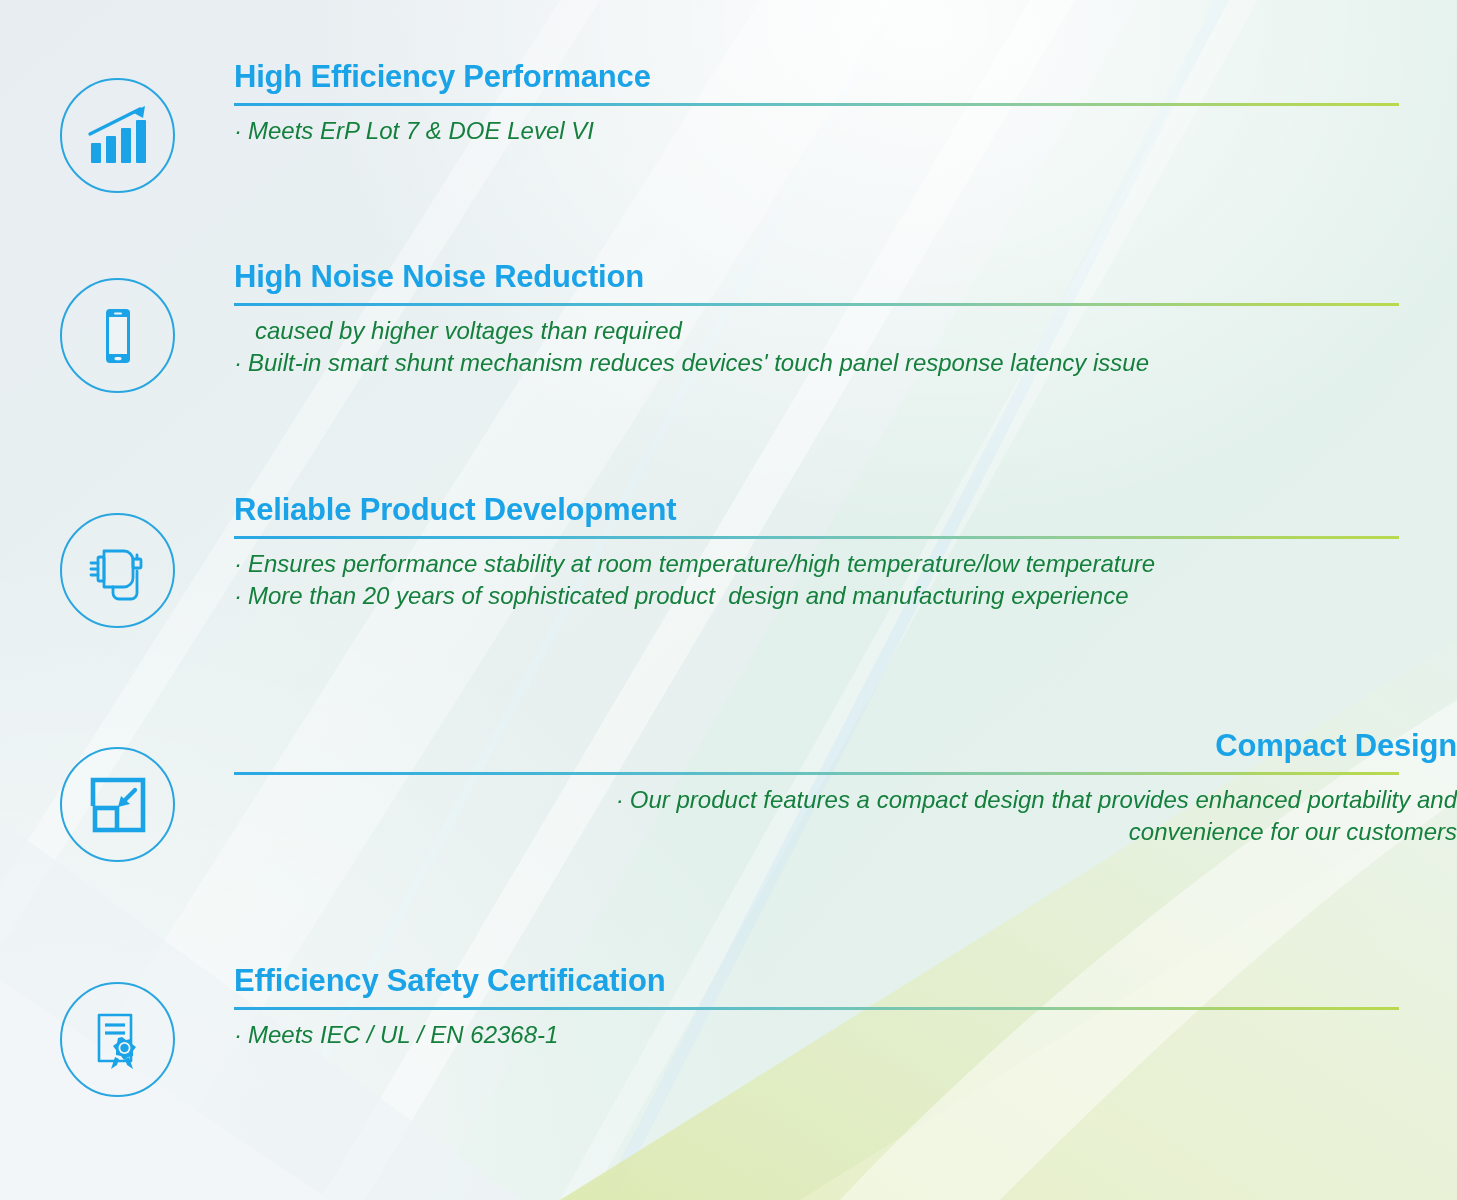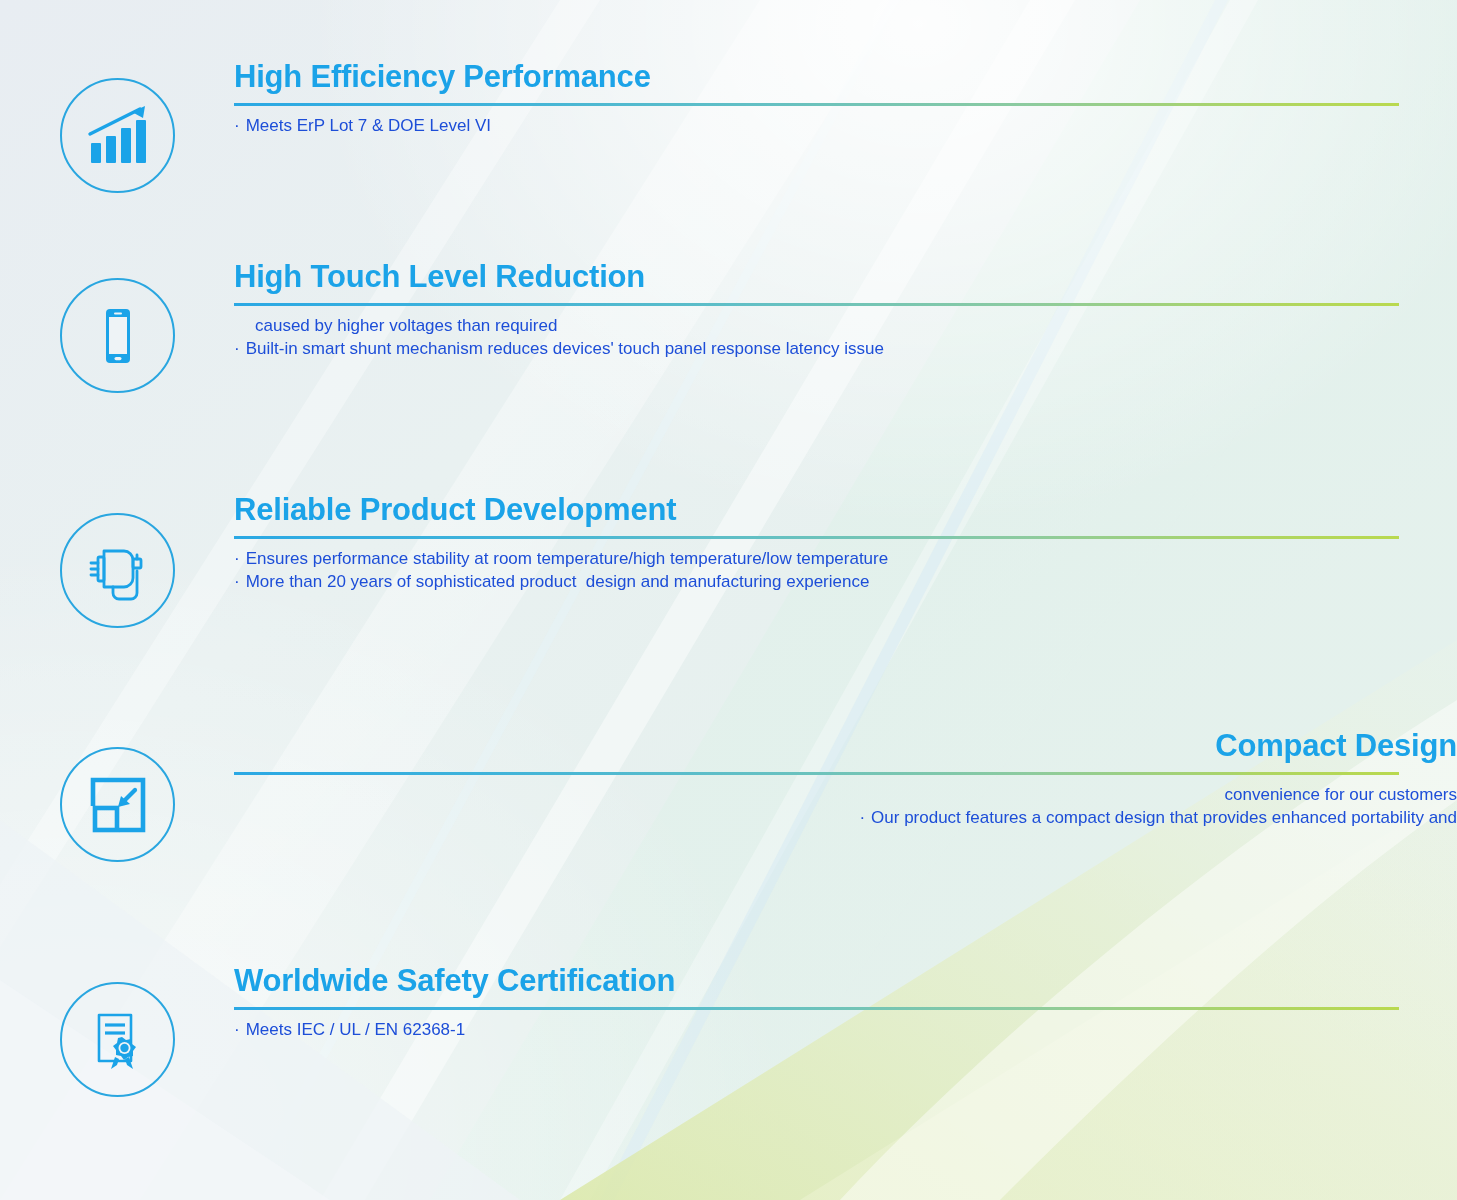--- a/index.html
+++ b/index.html
@@ -65,24 +65,25 @@
         #2aa8e4 0%,
         #3fb3da 22%,
         #63c0c4 45%,
         #8dcb9f 68%,
         #aed562 88%,
         #b9d94f 100%);
   }
 
   .lines { margin-top:9px; }
   .line {
-    font-size:17px;
-    color:#1d4ed8;
+    font-size:24px;
+    color:#15803d;
     line-height:1.32;
     white-space:pre-wrap;
+    font-style:italic;
   }
   .line .dot { letter-spacing:6px; }
   .line.cont { padding-left:21px; }
 
   
   #f0 { height:232px; }
   #f0 .icon-wrap { top:50px; }
   #f0 .body { padding-top:32px; }
 
   #f1 { height:233px; }
@@ -194,21 +195,21 @@
   <section class="feature" id="f1">
     <div class="icon-wrap">
       <svg width="70" height="70" viewBox="0 0 70 70">
         <rect x="23" y="8" width="24" height="54" rx="4" fill="#1ba3e8"></rect>
         <rect x="26" y="16" width="18" height="37" fill="#eef3f6"></rect>
         <rect x="31" y="11.5" width="8" height="2" rx="1" fill="#eef3f6"></rect>
         <rect x="31.5" y="56" width="7" height="3.2" rx="1.6" fill="#eef3f6"></rect>
       </svg>
     </div>
     <div class="body">
-      <h2 class="f-title">High Touch Level Reduction</h2>
+      <h2 class="f-title">High Noise Noise Reduction</h2>
       <div class="divider"></div>
       <div class="lines">
         <p class="line cont"><span>caused by higher voltages than required</span></p>
         <p class="line"><span class="dot">·</span><span>Built-in smart shunt mechanism reduces devices' touch panel response latency issue</span></p>
       </div>
     </div>
   </section>
 
   <section class="feature" id="f2">
     <div class="icon-wrap">
@@ -253,22 +254,22 @@
         <g stroke="#1ba3e8" stroke-width="4.2" stroke-linecap="round" fill="none">
           <line x1="50" y1="18" x2="38" y2="30"></line>
         </g>
         <polygon points="33,35 45,32 36,24" fill="#1ba3e8"></polygon>
       </svg>
     </div>
     <div class="body">
       <h2 class="f-title">Compact Design</h2>
       <div class="divider"></div>
       <div class="lines">
+        <p class="line"><span class="dot">·</span><span>Our product features a compact design that provides enhanced portability and</span></p>
         <p class="line cont"><span>convenience for our customers</span></p>
-        <p class="line"><span class="dot">·</span><span>Our product features a compact design that provides enhanced portability and</span></p>
       </div>
     </div>
   </section>
 
   <section class="feature last" id="f4">
     <div class="icon-wrap">
       <svg width="66" height="66" viewBox="0 0 66 66">
         <g fill="none" stroke="#1ba3e8" stroke-width="2.6" stroke-linejoin="round">
           <path d="M14,8 h32 v46 h-32 z"></path>
         </g>
@@ -283,21 +284,21 @@
         </g>
 
         <g fill="#1ba3e8">
           <polygon points="37,30 41,33 46,32 47,37 51,40 48,44 48,49 43,50 39,53 36,49 31,48 31,43 28,39 32,36 33,31"></polygon>
         </g>
         <circle cx="39.5" cy="41" r="6" fill="#eef3f6"></circle>
         <circle cx="39.5" cy="41" r="4.2" fill="#1ba3e8"></circle>
       </svg>
     </div>
     <div class="body">
-      <h2 class="f-title">Worldwide Safety Certification</h2>
+      <h2 class="f-title">Efficiency Safety Certification</h2>
       <div class="divider"></div>
       <div class="lines">
         <p class="line"><span class="dot">·</span><span>Meets IEC / UL / EN 62368-1</span></p>
       </div>
     </div>
   </section>
 
 </main>
 
 </body></html>

